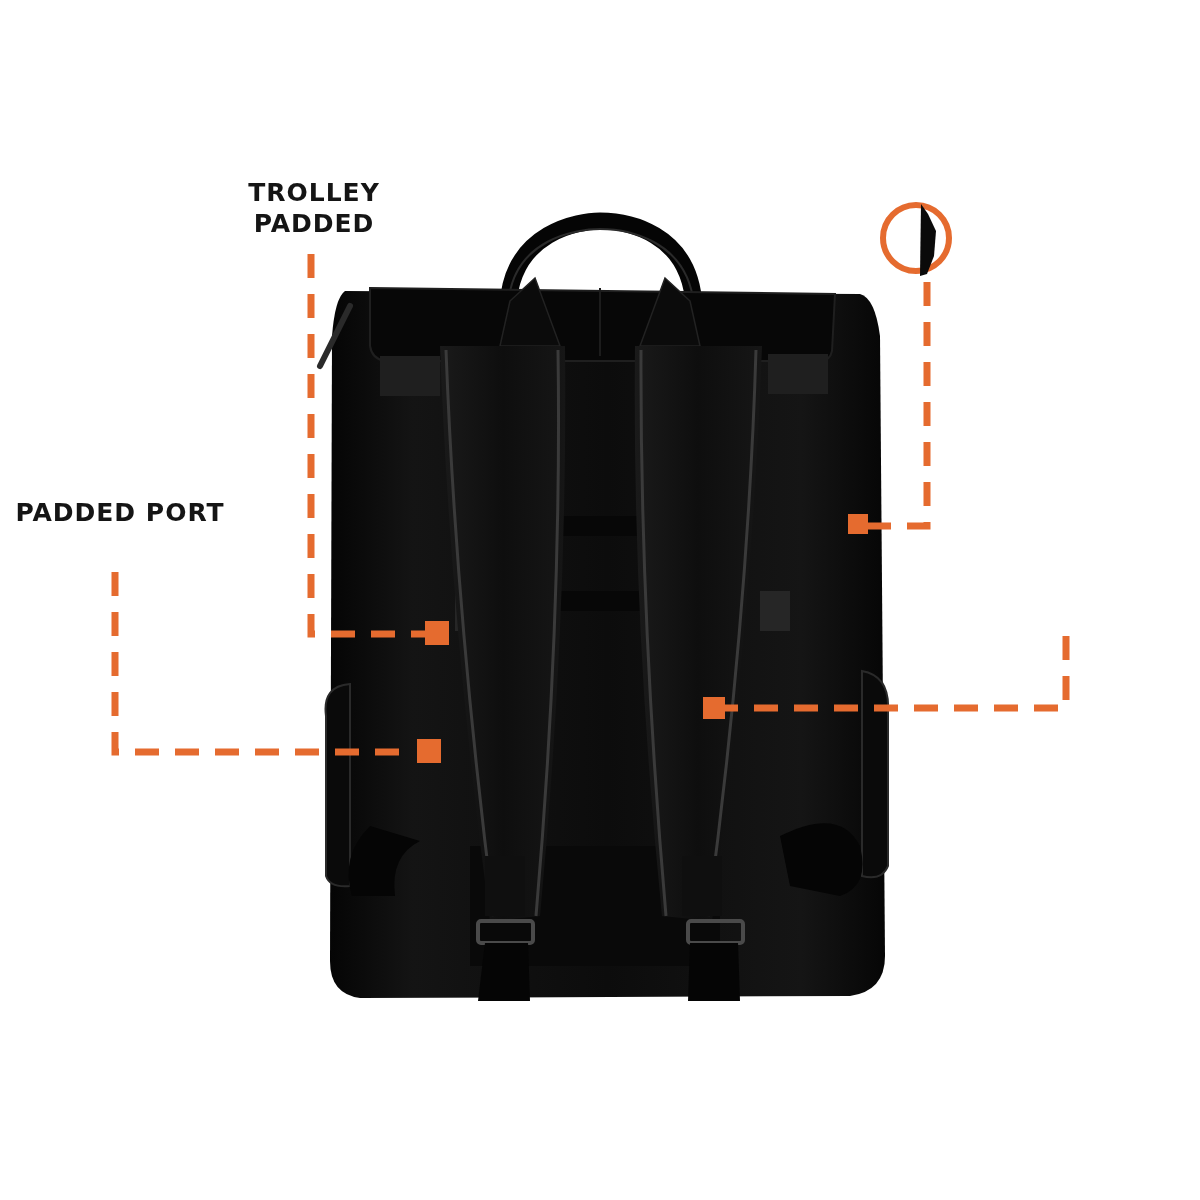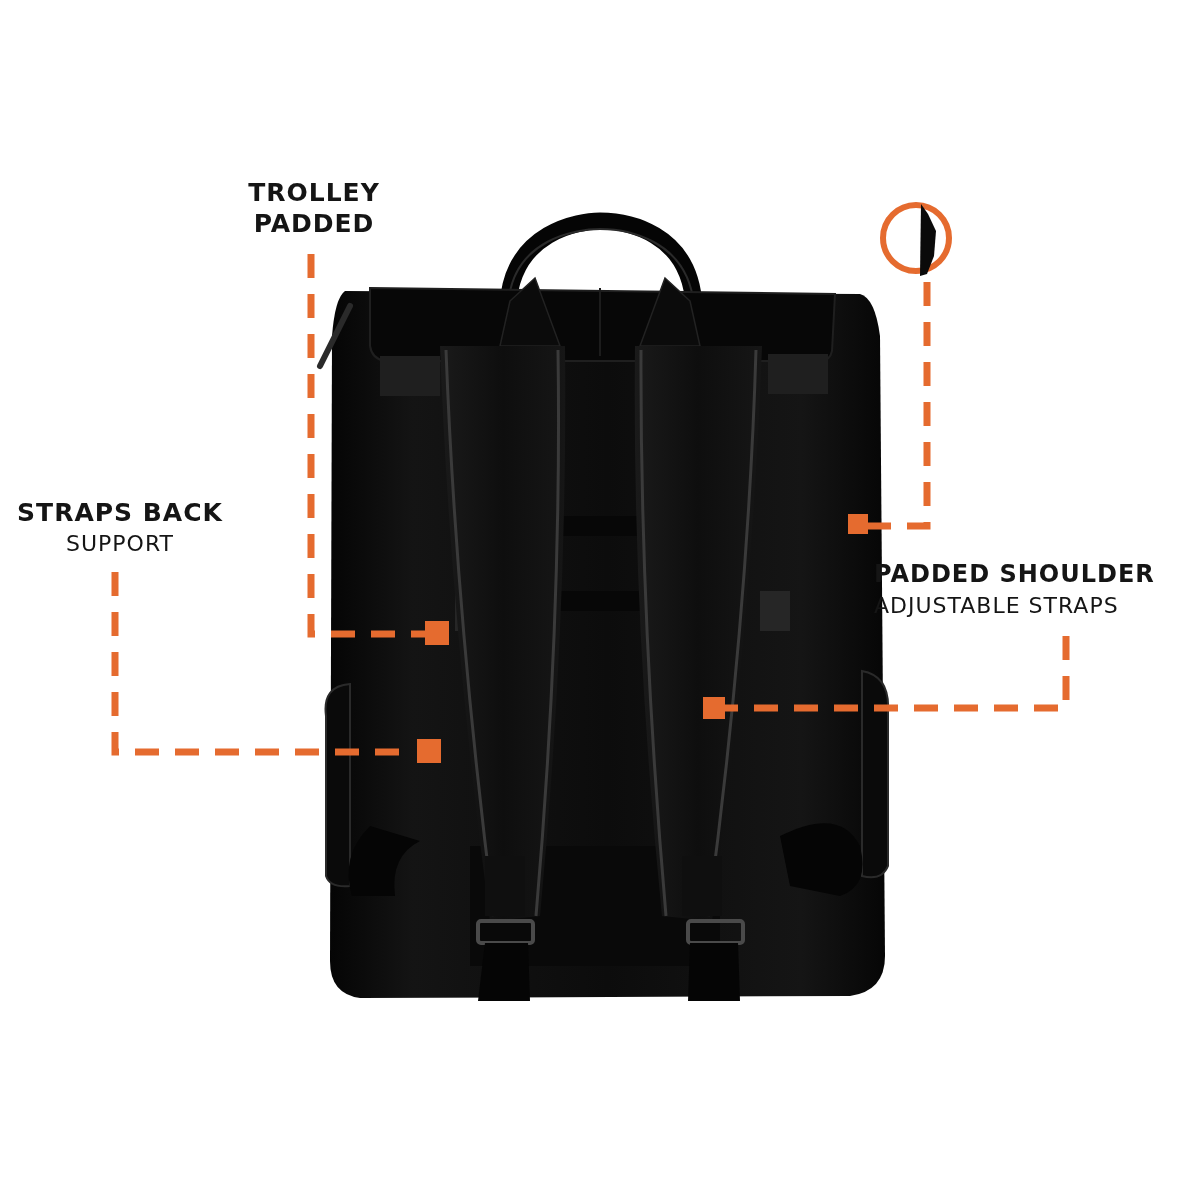--- a/index.html
+++ b/index.html
@@ -97,22 +97,17 @@
     </g>
   </svg>
 
   <div class="label" style="left:226px; top:161px; width:176px;">
     <span class="b">TROLLEY</span>
     <span class="b">PADDED</span>
   </div>
 
 
   <div class="label" style="left:0px; top:481px; width:240px;">
-    <span class="b">STRAPS BACK</span>
-    <span class="n">SUPPORT</span>
+    <span class="b">PADDED PORT</span>
   </div>
 
-  <div class="label" style="left:874px; top:543px; width:326px; text-align:left;">
-    <span class="b" style="font-size:24px;">PADDED SHOULDER</span>
-    <span class="n">ADJUSTABLE STRAPS</span>
-  </div>
 
 </div>
 
 </body></html>

